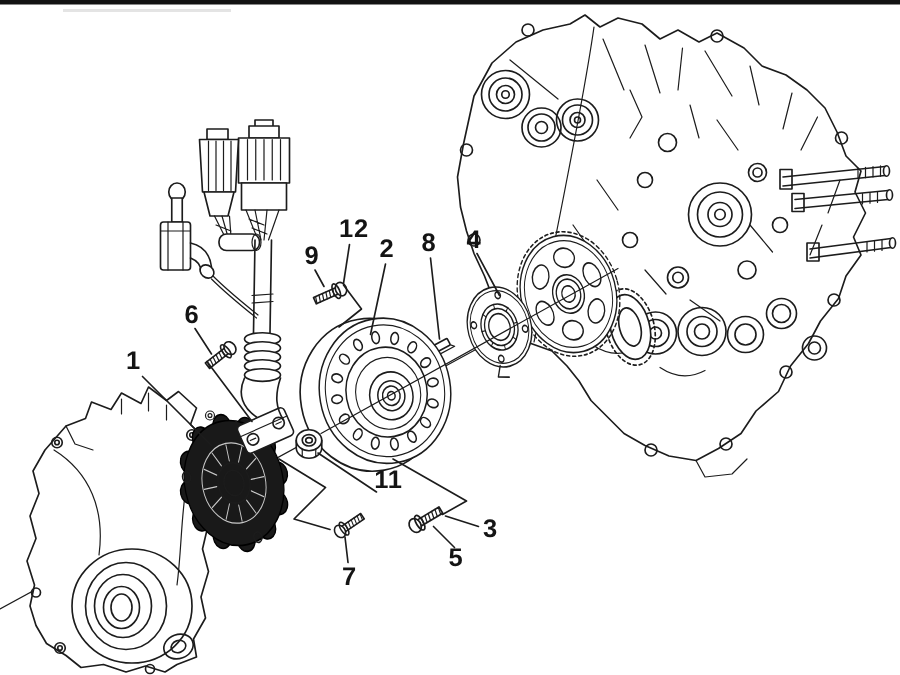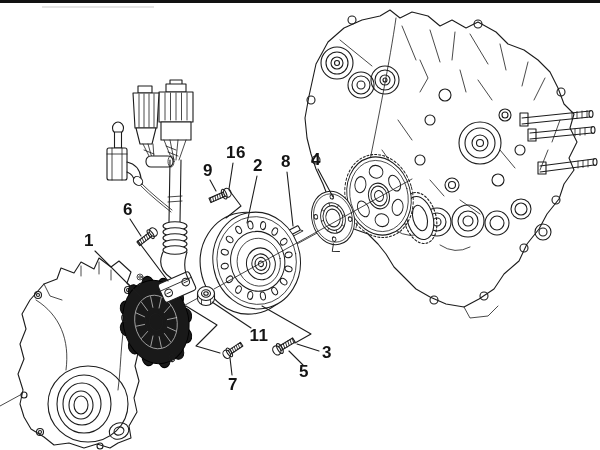--- a/index.html
+++ b/index.html
@@ -329,15 +329,15 @@
 
   <div class="callout" style="left:89px;top:241px">1</div>
   <div class="callout" style="left:258px;top:166px">2</div>
   <div class="callout" style="left:327px;top:353px">3</div>
   <div class="callout" style="left:316px;top:160px">4</div>
   <div class="callout" style="left:304px;top:372px">5</div>
   <div class="callout" style="left:128px;top:210px">6</div>
   <div class="callout" style="left:233px;top:385px">7</div>
   <div class="callout" style="left:286px;top:162px">8</div>
   <div class="callout" style="left:208px;top:171px">9</div>
-  <div class="callout" style="left:236px;top:153px">16</div>
-  <div class="callout" style="left:259px;top:336px">11</div>
+  <div class="callout" style="left:236px;top:153px">12</div>
+  <div class="callout" style="left:259px;top:320px">11</div>
 </div>
 
 </body></html>

